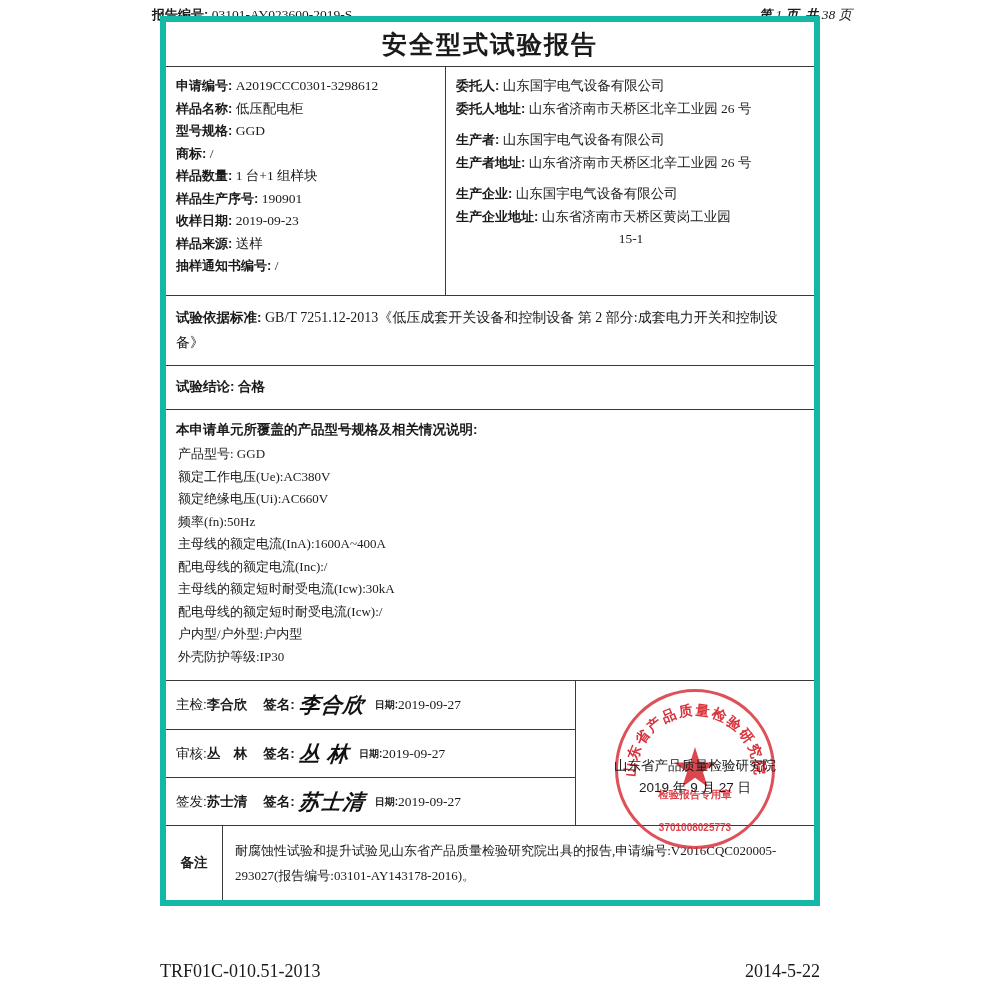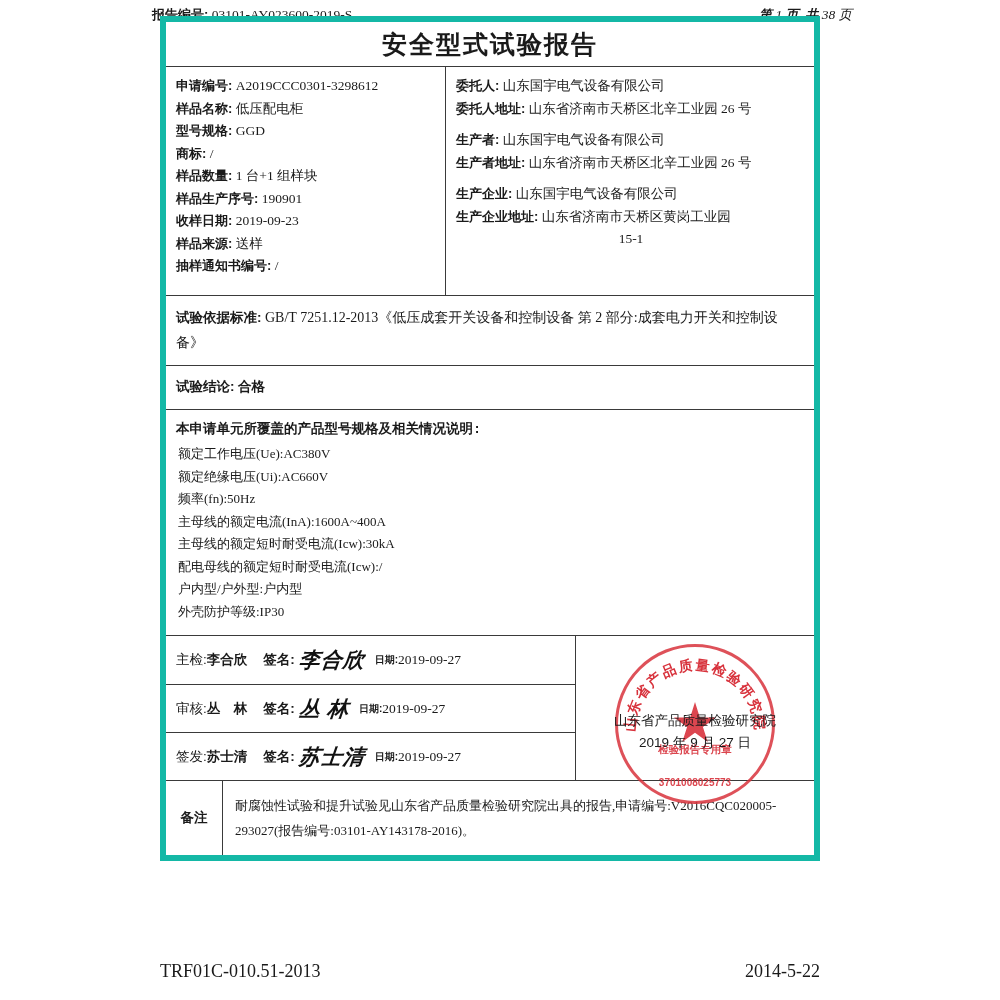--- a/index.html
+++ b/index.html
@@ -120,21 +120,21 @@
     font-family: "Liberation Sans", sans-serif;
     font-weight: bold;
     font-size: 13.5px;
   }
 
   
   .spec {
     padding: 8px 12px 12px 10px;
   }
   .spec .head {
-    font-family: Liberation Mono, monospace;
+    font-family: Liberation Sans, sans-serif;
     font-weight: bold;
     font-size: 13.5px;
     line-height: 23px;
     margin-bottom: 2px;
   }
   .spec .line {
     font-size: 13px;
     line-height: 22.5px;
     padding-left: 2px;
     font-family: "Liberation Serif", serif;
@@ -407,24 +407,26 @@
       <span class="v">GB/T 7251.12-2013《低压成套开关设备和控制设备 第 2 部分:成套电力开关和控制设备》</span>
     </div>
 
     <div class="conc row-sep">
       <span class="k">试验结论:</span>
       <span class="k">合格</span>
     </div>
 
     <div class="spec row-sep">
       <div class="head">本申请单元所覆盖的产品型号规格及相关情况说明:</div>
+      <div class="line">产品型号: GGD</div>
       <div class="line">额定工作电压(Ue):AC380V</div>
       <div class="line">额定绝缘电压(Ui):AC660V</div>
       <div class="line">频率(fn):50Hz</div>
       <div class="line">主母线的额定电流(InA):1600A~400A</div>
+      <div class="line">配电母线的额定电流(Inc):/</div>
       <div class="line">主母线的额定短时耐受电流(Icw):30kA</div>
       <div class="line">配电母线的额定短时耐受电流(Icw):/</div>
       <div class="line">户内型/户外型:户内型</div>
       <div class="line">外壳防护等级:IP30</div>
     </div>
 
     <div class="sign row-sep">
       <div class="sign-left">
 
         <div class="sign-row">

